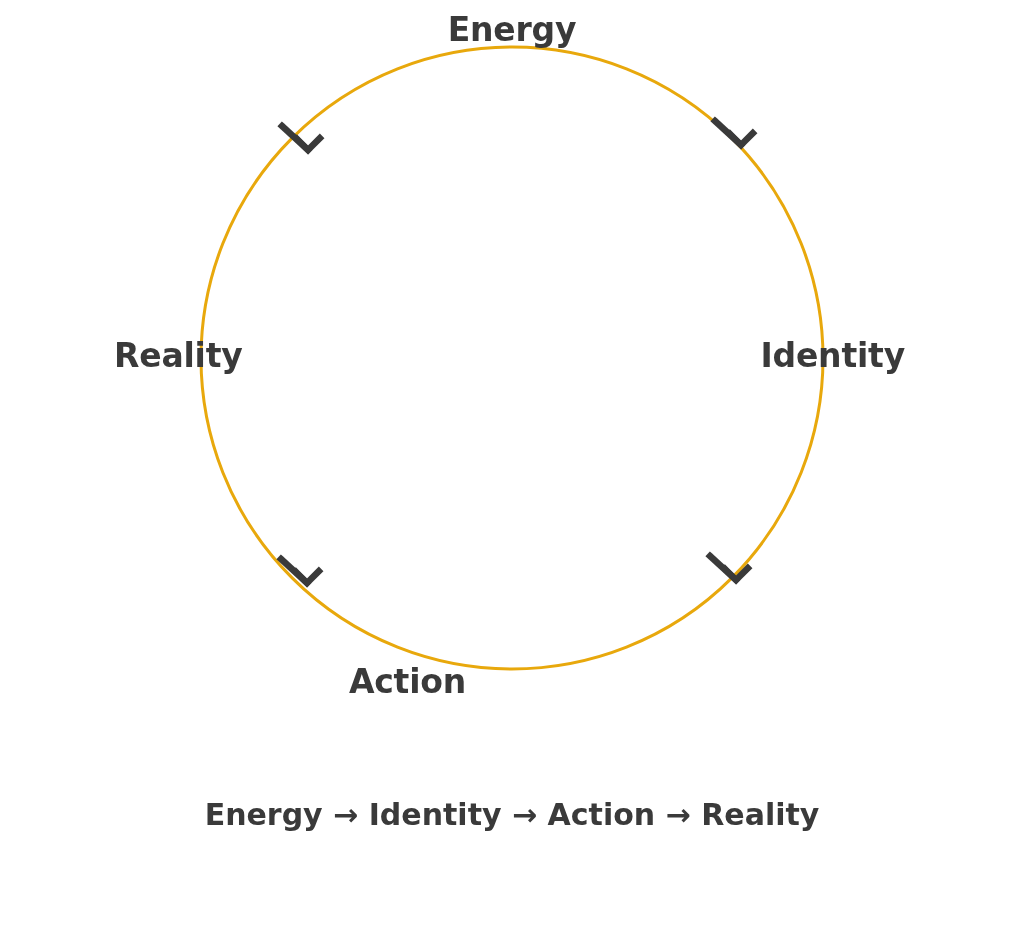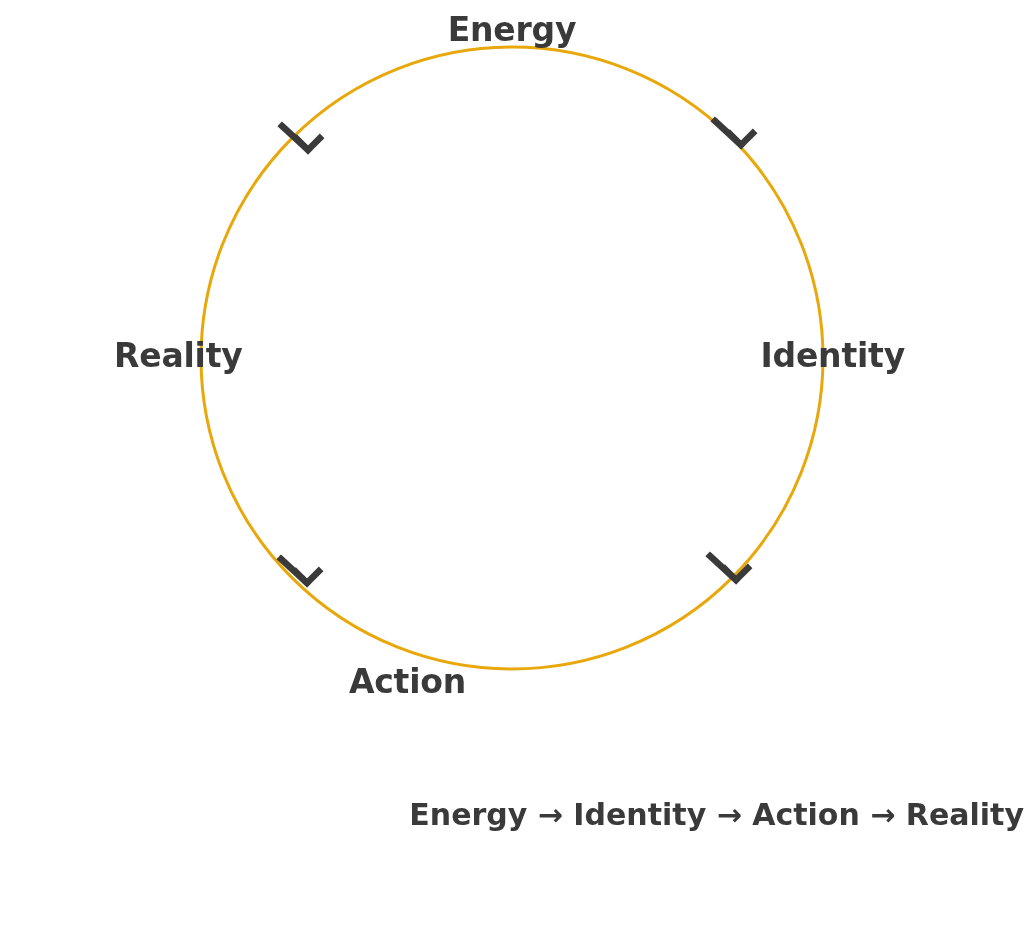--- a/index.html
+++ b/index.html
@@ -68,21 +68,21 @@
     right: 119px;
     top: 339px;
   }
 
   
   .caption-block {
     position: absolute;
     left: 0;
     top: 800px;
     width: 1024px;
-    text-align: right;
+    text-align: center;
   }
   .sequence-line {
     font-family: "DejaVu Sans", sans-serif;
     font-weight: bold;
     font-size: 30px;
     color: #3a3a3a;
     line-height: 1;
     white-space: nowrap;
   }
   .tagline {

